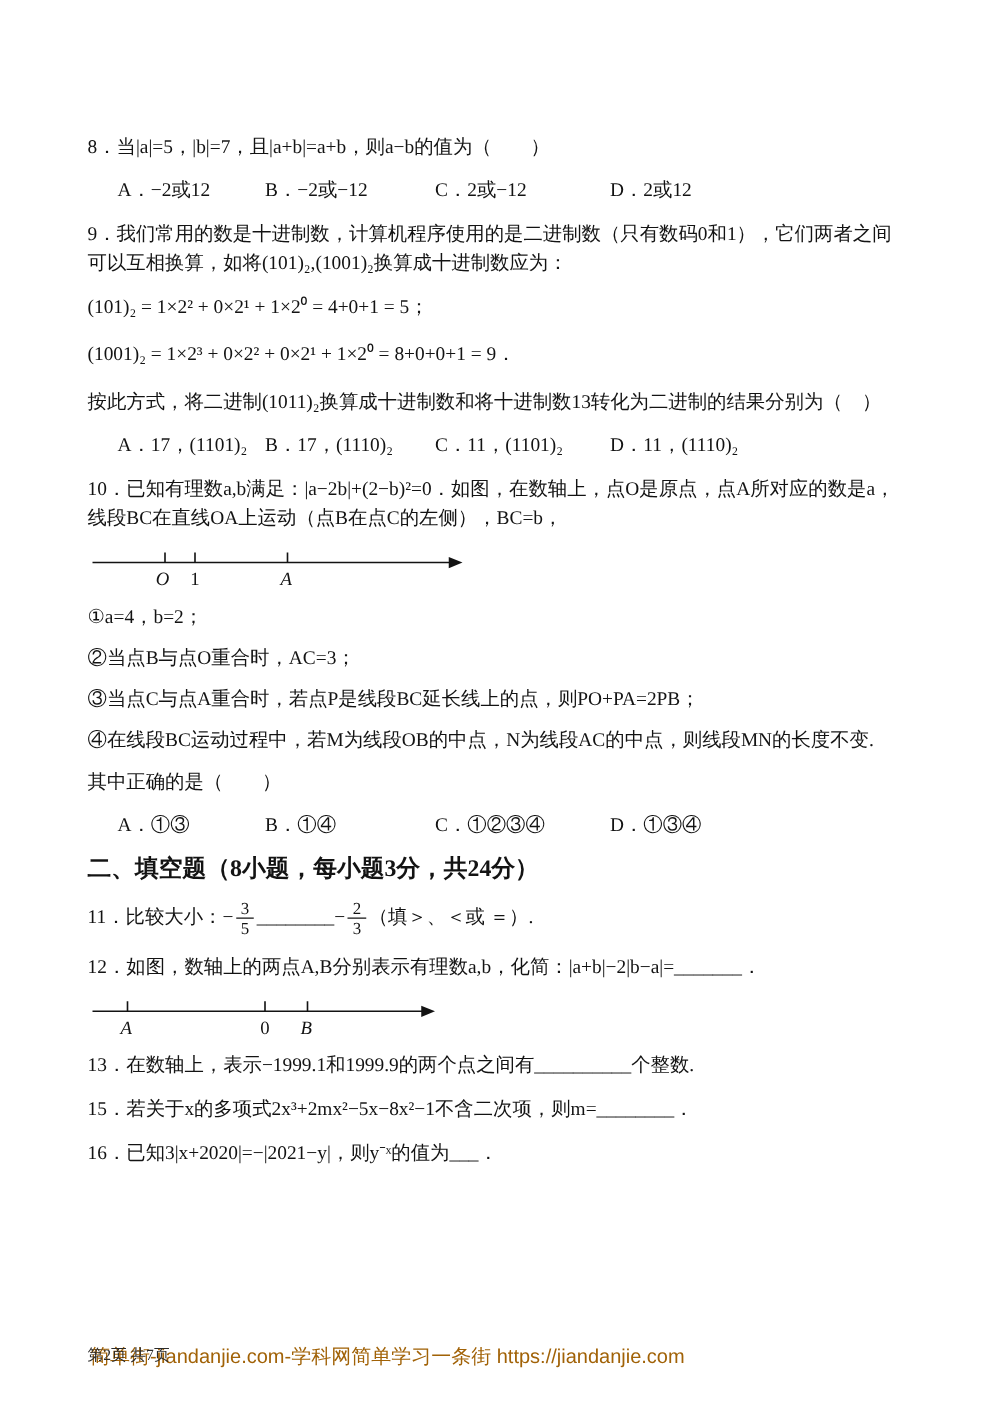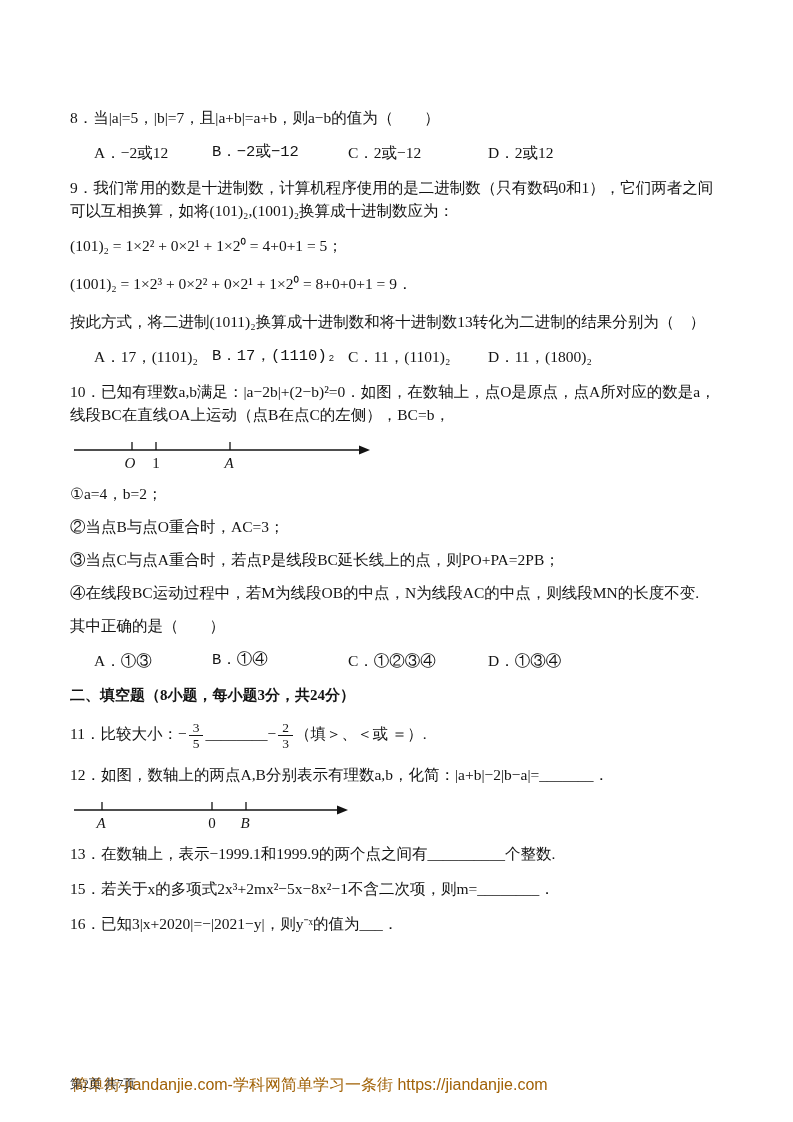--- a/index.html
+++ b/index.html
@@ -16,23 +16,23 @@
   }
   p { margin: 0 0 12px 0; font-size: 15.5px; line-height: 23px; }
   .eq { font-family: "Liberation Serif", serif; margin-bottom: 15px; }
   .options {
     display: flex;
     margin: 0 0 12px 24px;
     font-size: 15.5px;
     line-height: 23px;
   }
   .options span:nth-child(1){ width:118px; }
-  .options span:nth-child(2){ width:136px;font-family:Liberation Mono, monospace; }
+  .options span:nth-child(2){ width:136px; }
   .options span:nth-child(3){ width:140px; }
-  .section-title { font-weight: bold; font-size: 15px; margin: 2px 0 12px 0; }
+  .section-title { font-weight: bold; font-size: 19px; margin: 2px 0 12px 0; }
   .numberline { display:block; margin: 2px 0 10px 2px; }
   .nl-italic { font-family:"Liberation Serif", serif; font-style: italic; font-size: 15px; fill:#131313; }
   .nl-num { font-family:"Liberation Serif", serif; font-size: 15px; fill:#131313; }
   .frac {
     display: inline-flex;
     flex-direction: column;
     text-align: center;
     vertical-align: middle;
     line-height: 15px;
     font-size: 13.5px;
@@ -75,21 +75,21 @@
   </div>
 
   <p>9．我们常用的数是十进制数，计算机程序使用的是二进制数（只有数码0和1），它们两者之间可以互相换算，如将(101)₂,(1001)₂换算成十进制数应为：</p>
   <p class="eq">(101)₂ = 1×2² + 0×2¹ + 1×2⁰ = 4+0+1 = 5；</p>
   <p class="eq">(1001)₂ = 1×2³ + 0×2² + 0×2¹ + 1×2⁰ = 8+0+0+1 = 9．</p>
   <p>按此方式，将二进制(1011)₂换算成十进制数和将十进制数13转化为二进制的结果分别为（　）</p>
   <div class="options">
     <span>A．17，(1101)₂</span>
     <span>B．17，(1110)₂</span>
     <span>C．11，(1101)₂</span>
-    <span>D．11，(1800)₂</span>
+    <span>D．11，(1110)₂</span>
   </div>
 
   <p>10．已知有理数a,b满足：|a−2b|+(2−b)²=0．如图，在数轴上，点O是原点，点A所对应的数是a，线段BC在直线OA上运动（点B在点C的左侧），BC=b，</p>
 
   <svg class="numberline" width="300" height="34" viewBox="0 0 300 34">
     <line x1="2" y1="12" x2="289" y2="12" stroke="#131313" stroke-width="1.3"></line>
     <polygon points="298,12 287,7.5 287,16.5" fill="#131313"></polygon>
     <line x1="60" y1="4" x2="60" y2="12" stroke="#131313" stroke-width="1.3"></line>
     <line x1="84" y1="4" x2="84" y2="12" stroke="#131313" stroke-width="1.3"></line>
     <line x1="158" y1="4" x2="158" y2="12" stroke="#131313" stroke-width="1.3"></line>

